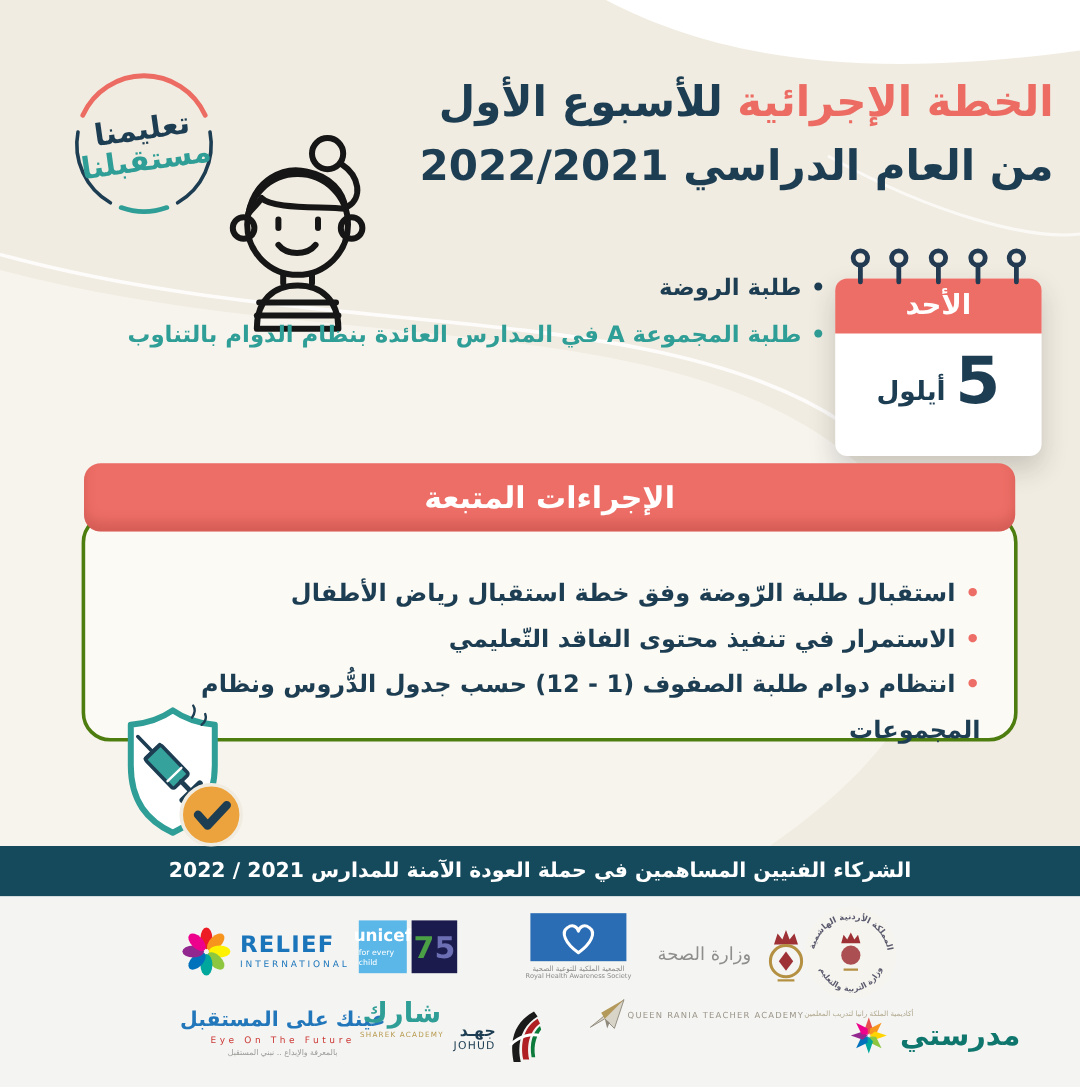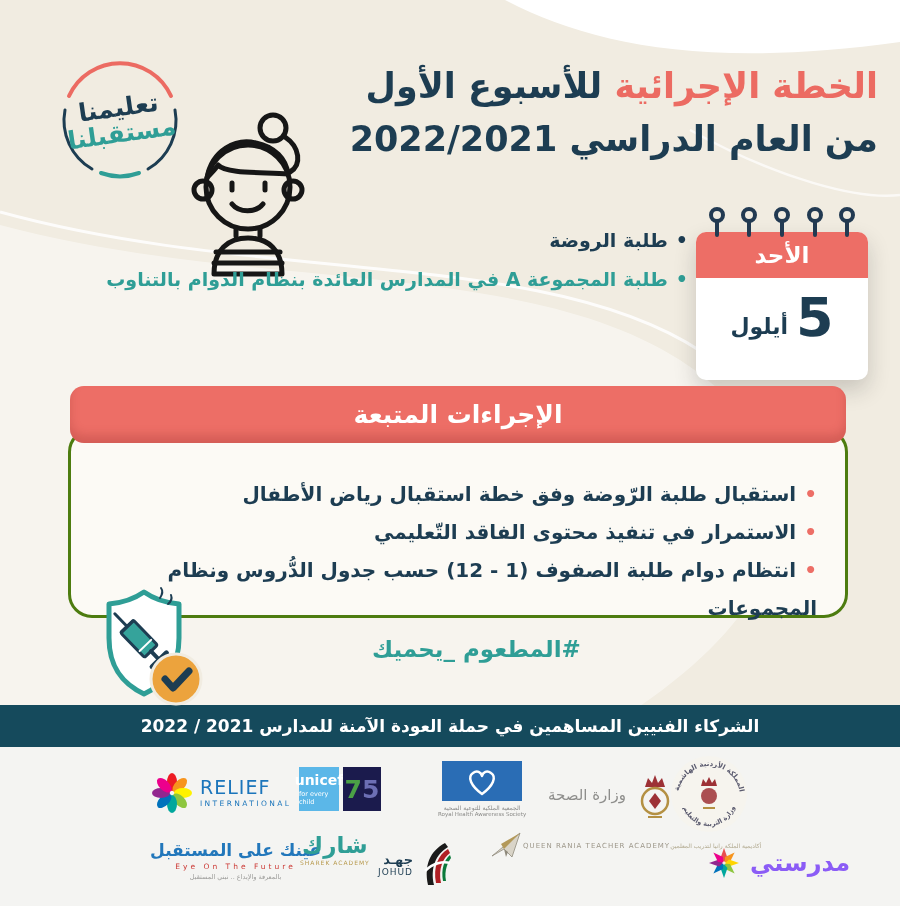--- a/index.html
+++ b/index.html
@@ -48,21 +48,21 @@
   .hashtag { position:absolute; left:372px; top:636px; font-size:23px; font-weight:bold; color:#2f9e96; direction:rtl; }
 
   
   .footer-bar { position:absolute; left:0; top:705px; width:900px; height:42px; background:#154a5c; display:flex; align-items:center; justify-content:center; }
   .footer-bar span { color:#fff; font-size:17px; font-weight:600; direction:rtl; }
 
   .logos { position:absolute; left:0; top:747px; width:900px; height:159px; background:#f4f4f2; }
   .logo { position:absolute; display:flex; }
 
   .relief { left:150px; top:24px; align-items:center; gap:6px; }
-  .relief-word { color:#1b75bb; font-size:19px; font-weight:normal; letter-spacing:1px; line-height:1; }
+  .relief-word { color:#1b75bb; font-size:19px; font-weight:bold; letter-spacing:1px; line-height:1; }
   .relief-sub { color:#1b75bb; font-size:7.5px; letter-spacing:2.4px; margin-top:2px; }
 
   .unicef { left:299px; top:20px; gap:4px; }
   .unicef-box { width:40px; height:44px; background:#5bb7e8; color:#fff; display:flex; flex-direction:column; align-items:center; justify-content:center; }
   .unicef-name { font-size:14px; font-weight:bold; line-height:1; }
   .unicef-tag { font-size:6.5px; margin-top:3px; }
   .unicef75 { width:38px; height:44px; background:#1b1b4d; display:flex; align-items:center; justify-content:center; font-size:25px; font-weight:bold; }
   .d7 { color:#4ba046; } .d5 { color:#6c6fb4; }
 
   .rhas { left:438px; top:14px; flex-direction:column; align-items:center; }
@@ -87,21 +87,21 @@
   .johud { left:378px; top:94px; align-items:center; gap:4px; }
   .johud-txt { display:flex; flex-direction:column; align-items:flex-end; }
   .johud-ar { color:#1d3d52; font-size:13px; font-weight:bold; }
   .johud-en { color:#1d3d52; font-size:9px; letter-spacing:1px; }
 
   .qrta { left:489px; top:84px; flex-direction:row; align-items:center; }
   .qrta-en { color:#9c9689; font-size:7px; letter-spacing:1px; margin-top:2px; }
   .qrta-ar { color:#b1a98f; font-size:6px; margin-top:1px; direction:rtl; }
 
   .madrasati { left:706px; top:98px; align-items:center; gap:8px; }
-  .madrasati-name { color:#8b5cf6; font-size:24px; font-weight:bold; direction:rtl; }
+  .madrasati-name { color:#0f766e; font-size:24px; font-weight:bold; direction:rtl; }
 </style>
 </head>
 <body>
 
 <div class="poster">
 
   <svg class="bg" width="900" height="706">
     <rect width="900" height="706" fill="#f1ece1"></rect>
     <path d="M505,0 C585,42 700,70 900,42 L900,0 Z" fill="#ffffff"></path>
     <path d="M0,225 C250,292 520,258 680,360 C820,452 820,582 640,706 L0,706 Z" fill="#ffffff" opacity="0.45"></path>
@@ -189,21 +189,20 @@
       <rect x="51" y="34" width="18" height="34" rx="2" fill="#35a39b" stroke-width="3"></rect>
       <line x1="52" y1="60" x2="68" y2="60" stroke="#ffffff" stroke-width="2"></line>
       <line x1="60" y1="68" x2="60" y2="80" stroke-width="4"></line>
       <line x1="50" y1="80" x2="70" y2="80" stroke-width="5"></line>
     </g>
     <path d="M76,12 q4,-6 1,-10 M84,18 q5,-4 3,-9" stroke="#1d3d52" stroke-width="2" fill="none" stroke-linecap="round"></path>
     <circle cx="92" cy="93" r="25" fill="#eca33d" stroke="#f1ece1" stroke-width="3"></circle>
     <path d="M81,93 l8,9 l16,-17" stroke="#1d3d52" stroke-width="7" fill="none" stroke-linecap="round" stroke-linejoin="round"></path>
   </svg>
 
-  <div class="hashtag">#المطعوم _يحميك</div>
 
   <div class="footer-bar">
     <span>الشركاء الفنيين المساهمين في حملة العودة الآمنة للمدارس 2021 / 2022</span>
   </div>
 
   <div class="logos">
 
     <div class="logo relief">
       <svg width="44" height="44" viewBox="0 0 44 44">
         <g transform="translate(22,22)">

